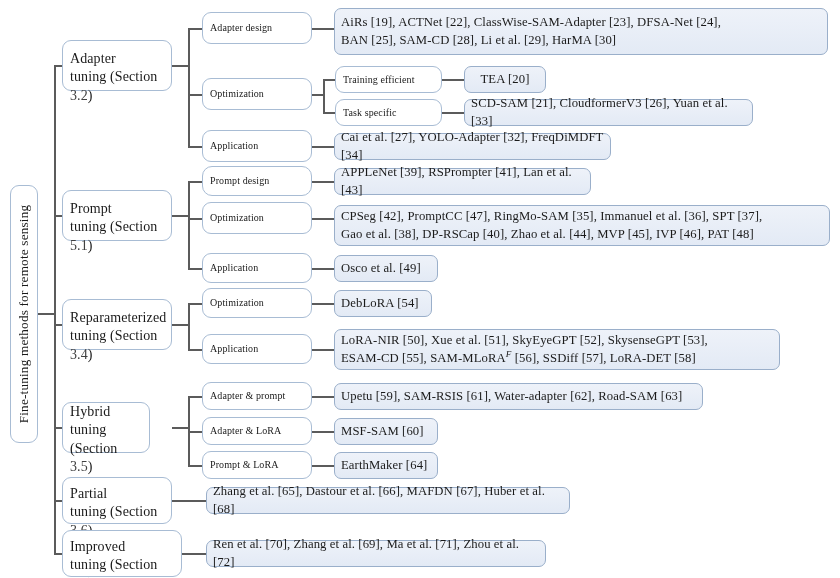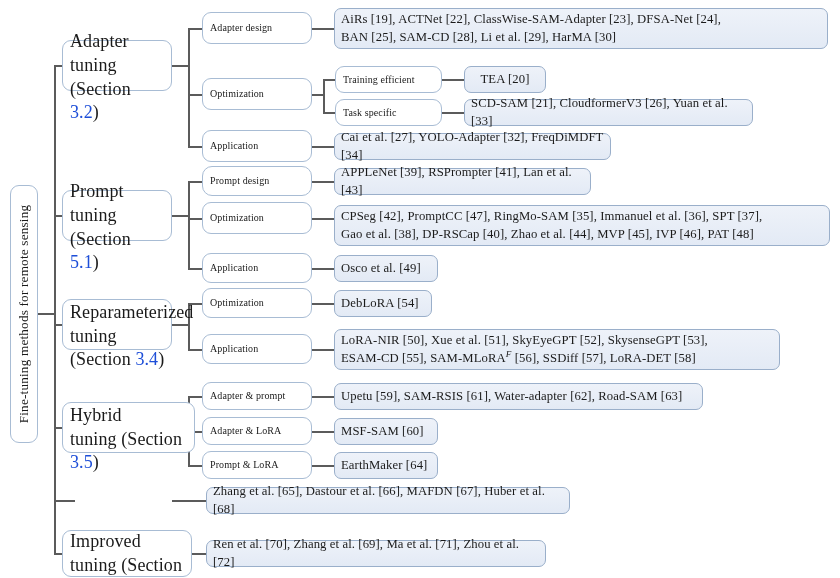--- a/index.html
+++ b/index.html
@@ -36,21 +36,21 @@
     font-size:12.6px;
     white-space:pre-line;
   }
 
   
   .lvl2{
     background:#ffffff;
     border-color:#a8bcd4;
     border-radius:9px;
   }
-  .lvl2 .txt{font-size:18px;line-height:1.32;padding:0 7px;margin-top:24px;}
+  .lvl2 .txt{font-size:14px;line-height:1.32;padding:0 7px;margin-top:24px;}
 
   
   .lvl3{
     background:#ffffff;
     border-color:#a8bcd4;
     border-radius:9px;
   }
   .lvl3 .txt{font-size:10px;padding:0 7px;}
 
   
@@ -75,21 +75,21 @@
     justify-content:center;
   }
   .root .txt{
     transform:rotate(-90deg);
     white-space:nowrap;
     font-size:13.2px;
     letter-spacing:.2px;
   }
 
   
-  .sec{color:#1d4ed8;}
+  .sec{color:#404040;}
 
   
   sup.ital{font-style:italic;font-size:.72em;vertical-align:super;line-height:0;}
 
   
   .ln{position:absolute;background:#5b5b5b;}
   .ln.h{height:1.6px;}
   .ln.v{width:1.6px;}
 </style>
 </head>
@@ -162,26 +162,29 @@
   </div>
 
   <div class="node lvl2" style="left:62px;top:190px;width:110px;height:51px;">
     <span class="txt"><span>Prompt</span><br><span>tuning (Section </span><span class="sec">5.1</span>)</span>
   </div>
 
   <div class="node lvl2" style="left:62px;top:299px;width:110px;height:51px;">
     <span class="txt"><span>Reparameterized</span><br><span>tuning (Section </span><span class="sec">3.4</span>)</span>
   </div>
 
-  <div class="node lvl2" style="left:62px;top:402px;width:133px;height:51px;">
+  <div class="node lvl2" style="left:62px;top:402px;width:88px;height:51px;">
     <span class="txt"><span>Hybrid</span><br><span>tuning (Section </span><span class="sec">3.5</span>)</span>
   </div>
 
-
-  <div class="node lvl2" style="left:62px;top:530px;width:130px;height:47px;">
+  <div class="node lvl2" style="left:62px;top:477px;width:110px;height:47px;">
+    <span class="txt"><span>Partial</span><br><span>tuning (Section </span><span class="sec">3.6</span>)</span>
+  </div>
+
+  <div class="node lvl2" style="left:62px;top:530px;width:120px;height:47px;">
     <span class="txt"><span>Improved</span><br><span>tuning (Section </span><span class="sec">3.7</span>)</span>
   </div>
 
   <div class="node lvl3" style="left:202px;top:12px;width:110px;height:32px;">
     <span class="txt">Adapter design</span>
   </div>
   <div class="node lvl3" style="left:202px;top:78px;width:110px;height:32px;">
     <span class="txt">Optimization</span>
   </div>
   <div class="node lvl3" style="left:202px;top:130px;width:110px;height:32px;">
@@ -215,21 +218,21 @@
   <div class="node lvl3" style="left:202px;top:382px;width:110px;height:28px;">
     <span class="txt">Adapter &amp; prompt</span>
   </div>
   <div class="node lvl3" style="left:202px;top:417px;width:110px;height:28px;">
     <span class="txt">Adapter &amp; LoRA</span>
   </div>
   <div class="node lvl3" style="left:202px;top:451px;width:110px;height:28px;">
     <span class="txt">Prompt &amp; LoRA</span>
   </div>
 
-  <div class="node leaf" style="left:334px;top:8px;width:494px;height:41px;">
+  <div class="node leaf" style="left:334px;top:8px;width:494px;height:47px;">
     <span class="txt">AiRs [19], ACTNet [22], ClassWise-SAM-Adapter [23], DFSA-Net [24],
 BAN [25], SAM-CD [28], Li et al. [29], HarMA [30]</span>
   </div>
 
   <div class="node leaf center" style="left:464px;top:66px;width:82px;height:27px;">
     <span class="txt">TEA [20]</span>
   </div>
 
   <div class="node leaf" style="left:464px;top:99px;width:289px;height:27px;">
     <span class="txt">SCD-SAM [21], CloudformerV3 [26], Yuan et al. [33]</span>

